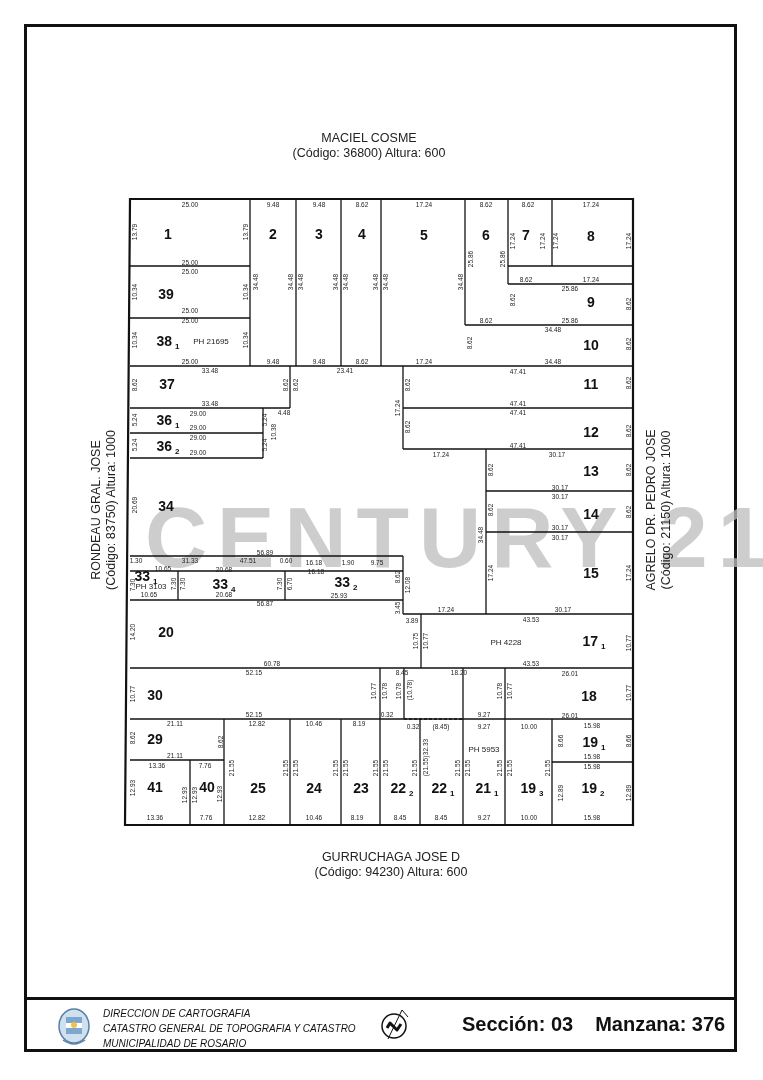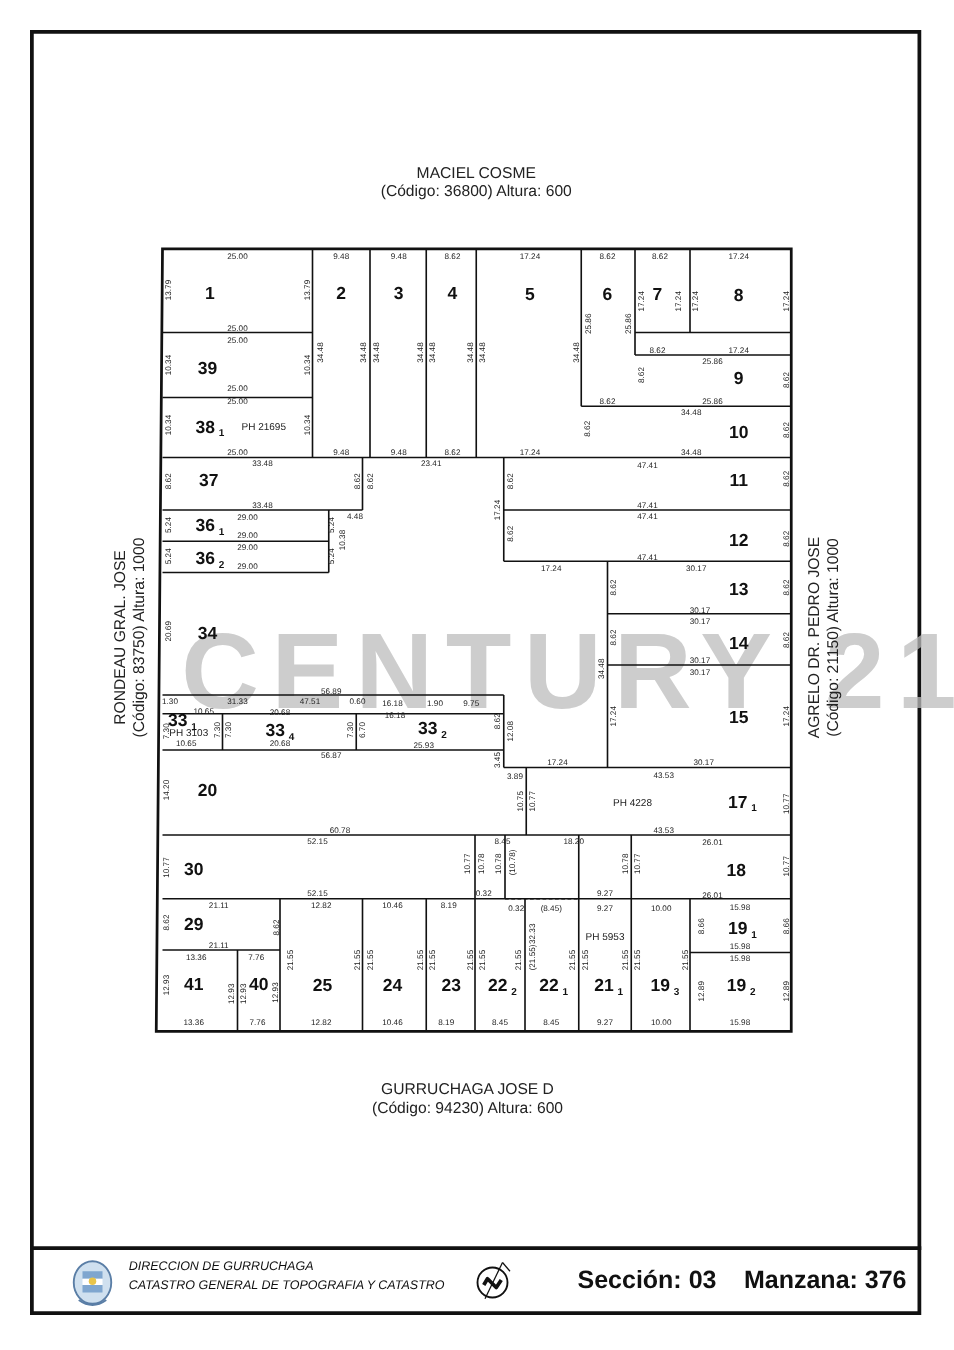--- a/index.html
+++ b/index.html
@@ -307,25 +307,25 @@
       <text x="314" y="793" text-anchor="middle" font-size="14">24</text>
       <text x="361" y="793" text-anchor="middle" font-size="14">23</text>
       <text x="402" y="793" text-anchor="middle" font-size="14">22<tspan font-size="8" dx="3" dy="3">2</tspan></text>
       <text x="443" y="793" text-anchor="middle" font-size="14">22<tspan font-size="8" dx="3" dy="3">1</tspan></text>
       <text x="487" y="793" text-anchor="middle" font-size="14">21<tspan font-size="8" dx="3" dy="3">1</tspan></text>
       <text x="532" y="793" text-anchor="middle" font-size="14">19<tspan font-size="8" dx="3" dy="3">3</tspan></text>
       <text x="593" y="793" text-anchor="middle" font-size="14">19<tspan font-size="8" dx="3" dy="3">2</tspan></text>
     </g>
 </svg>
 
-<div class="street" style="left:281px;top:131px;width:200px;">
+<div class="street" style="left:269px;top:131px;width:200px;">
   <div>MACIEL COSME</div>
   <div>(Código: 36800) Altura: 600</div>
 </div>
-<div class="street" style="left:274px;top:850px;width:200px;margin-top:14px;">
+<div class="street" style="left:291px;top:850px;width:200px;">
   <div>GURRUCHAGA JOSE D</div>
   <div>(Código: 94230) Altura: 600</div>
 </div>
 <div class="street vert" style="left:-1px;top:495px;width:210px;transform:rotate(-90deg);">
   <div>RONDEAU GRAL. JOSE</div>
   <div>(Código: 83750) Altura: 1000</div>
 </div>
 <div class="street vert" style="left:554px;top:495px;width:210px;transform:rotate(-90deg);">
   <div>AGRELO DR. PEDRO JOSE</div>
   <div>(Código: 21150) Altura: 1000</div>
@@ -334,22 +334,23 @@
 <svg class="crest" viewBox="0 0 38 42">
   <ellipse cx="19" cy="20" rx="15" ry="17" fill="#cfe0ef" stroke="#5a7ea6" stroke-width="1.5"></ellipse>
   <rect x="11" y="11" width="16" height="6" fill="#7fa6cf"></rect>
   <rect x="11" y="17" width="16" height="5" fill="#fff"></rect>
   <rect x="11" y="22" width="16" height="6" fill="#7fa6cf"></rect>
   <circle cx="19" cy="19" r="3" fill="#e8c44a"></circle>
   <path d="M8 34 Q19 42 30 34" stroke="#5a7ea6" stroke-width="1.5" fill="none"></path>
 </svg>
 
 <div class="footer-text">
-  <div>DIRECCION DE GURRUCHAGA</div>
+  <div>DIRECCION DE CARTOGRAFIA</div>
   <div>CATASTRO GENERAL DE TOPOGRAFIA Y CATASTRO</div>
+  <div>MUNICIPALIDAD DE ROSARIO</div>
 </div>
 
 <svg class="north" viewBox="0 0 34 34">
   <circle cx="16" cy="18" r="12" fill="none" stroke="#111" stroke-width="1.5"></circle>
   <line x1="10" y1="31" x2="24" y2="2" stroke="#111" stroke-width="1"></line>
   <path d="M24 2 L30 9" stroke="#111" stroke-width="1"></path>
   <path d="M9 20 L12 15 L19 22 L23 16" stroke="#111" stroke-width="3" fill="none" stroke-linejoin="round"></path>
 </svg>
 
 <div class="footer-title">

